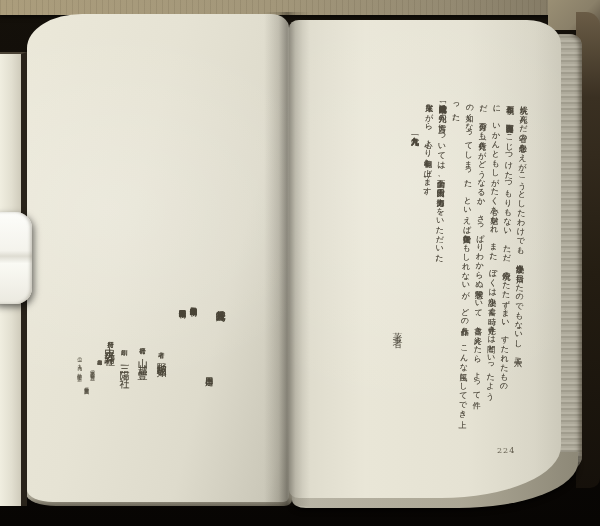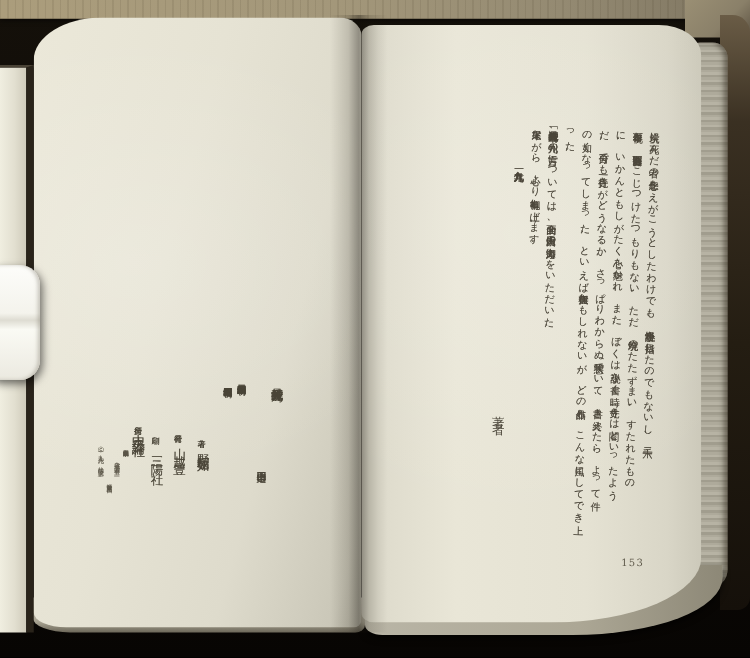--- a/index.html
+++ b/index.html
@@ -148,21 +148,21 @@
     <div class="vcol">百年奉祝と、万国博覧会をこじつけたつもりもない、ただ、廃坑のたたずまい、すたれたもの</div>
     <div class="vcol">に、いかんともしがたく心を魅かれ、また、ぼくは小説を書く時、一寸先きは闇といったよう</div>
     <div class="vcol">だ、自分でも一行先きがどうなるか、さっぱりわからぬ状態でいて、書き終えたら、よって件</div>
     <div class="vcol">の如くなってしまった、といえば無責任かもしれないが、どの作品も、こんな風にしてでき上</div>
     <div class="vcol">った。</div>
     <div class="vcol">「骨餓身峠死人葛」中、九州の方言については、全面的、永田力氏の御力添えをいただいた、</div>
     <div class="vcol">末尾ながら、心より御礼申し上げます。</div>
     <div class="vcol date-col">一九六九年九月</div>
   </div>
   <div class="sign-author vr">著者</div>
-  <div class="page-num">153</div>
+  <div class="page-num">224</div>
 
   <div class="colophon vr">
     <div class="c-title">骨餓身峠死人葛</div>
     <div class="c-price">定価四三〇円</div>
     <div class="c-dateA">昭和四十四年九月二十日初版印刷</div>
     <div class="c-dateB">昭和四十四年九月三十日初版発行</div>
     <div class="c-role r0">
       <span class="lbl">著者</span><span class="name">野坂昭如</span>
     </div>
     <div class="c-role r1">

